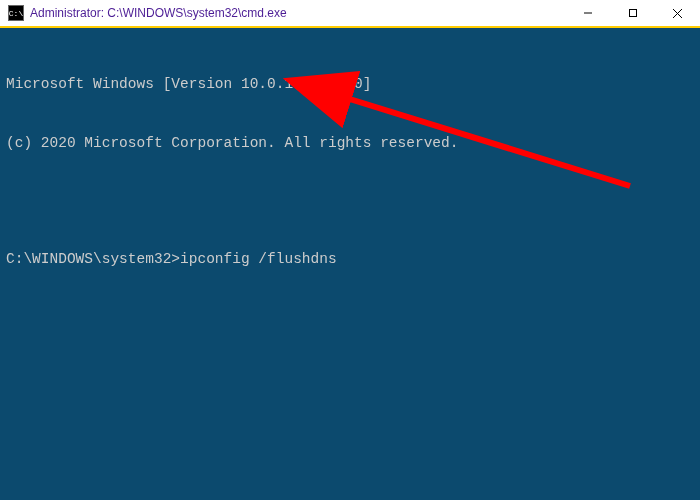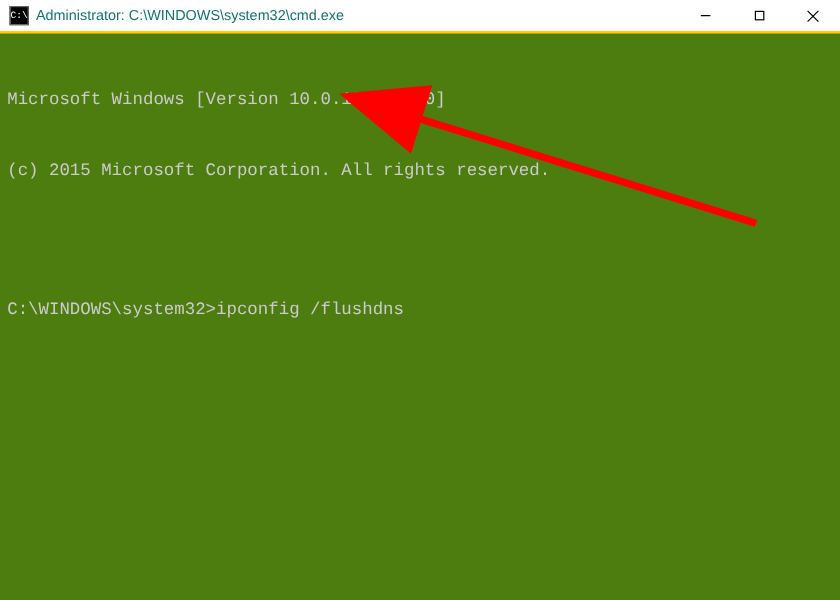--- a/index.html
+++ b/index.html
@@ -42,21 +42,21 @@
       font-size: 8px;
       color: #fff;
       display: flex;
       align-items: center;
       justify-content: center;
     }
     .titlebar-title {
       flex: 1;
       font-family: 'Segoe UI', Tahoma, sans-serif;
       font-size: 12px;
-      color: #0f766e;
+      color: #4c1d95;
     }
     .titlebar-controls {
       display: flex;
       height: 100%;
     }
     .titlebar-btn {
       width: 45px;
       height: 100%;
       display: flex;
       align-items: center;
@@ -72,21 +72,21 @@
     }
     .terminal {
       padding: 8px 6px;
       color: #cccccc;
       font-size: 14.5px;
       line-height: 1.35;
       white-space: pre;
       font-family: Consolas, 'Courier New', monospace;
       position: relative;
       height: calc(100% - 28px);
-      background: #4d7c0f;
+      background: #0c4a6e;
     }
     .line { display: block; }
     .arrow {
       position: absolute;
       pointer-events: none;
       top: 30px;
       left: 200px;
     }
     .blank { height: 18px; }
   </style>
@@ -113,21 +113,21 @@
             <line x1="1" y1="1" x2="10" y2="10" stroke="#000" stroke-width="1"></line>
             <line x1="10" y1="1" x2="1" y2="10" stroke="#000" stroke-width="1"></line>
           </svg>
       </button>
     </div>
     <div class="titlebar-accent"></div>
   </div>
 
   <div class="terminal">
     <span class="line">Microsoft Windows [Version 10.0.19042.870]</span>
-    <span class="line">(c) 2015 Microsoft Corporation. All rights reserved.</span>
+    <span class="line">(c) 2020 Microsoft Corporation. All rights reserved.</span>
     <div class="blank"></div>
     <span class="line"><span>C:\WINDOWS\system32&gt;</span><span>ipconfig /flushdns</span></span>
     <div class="blank"></div>
     <div class="blank"></div>
     
     
 
     <svg class="arrow" width="480" height="160">
       <defs>
         <marker id="arrowhead" markerWidth="12" markerHeight="10" refX="2" refY="5" orient="auto">

